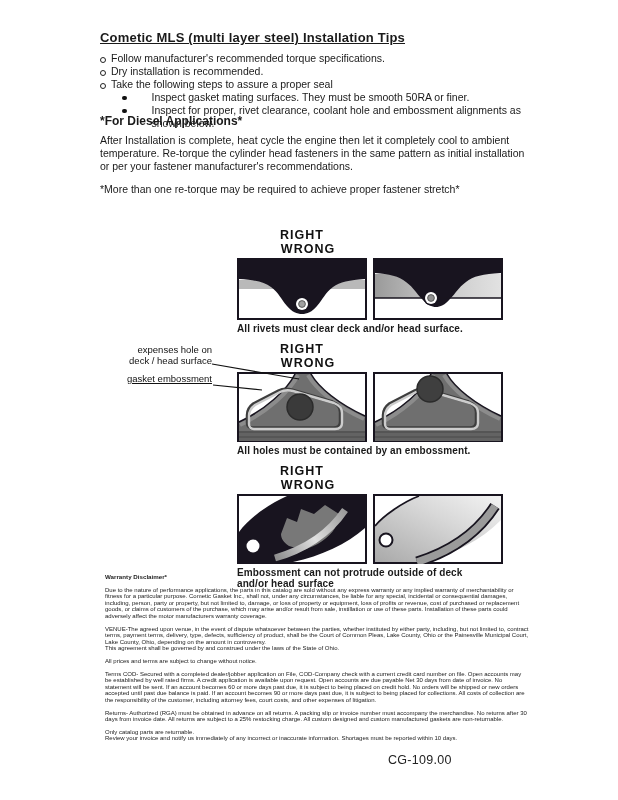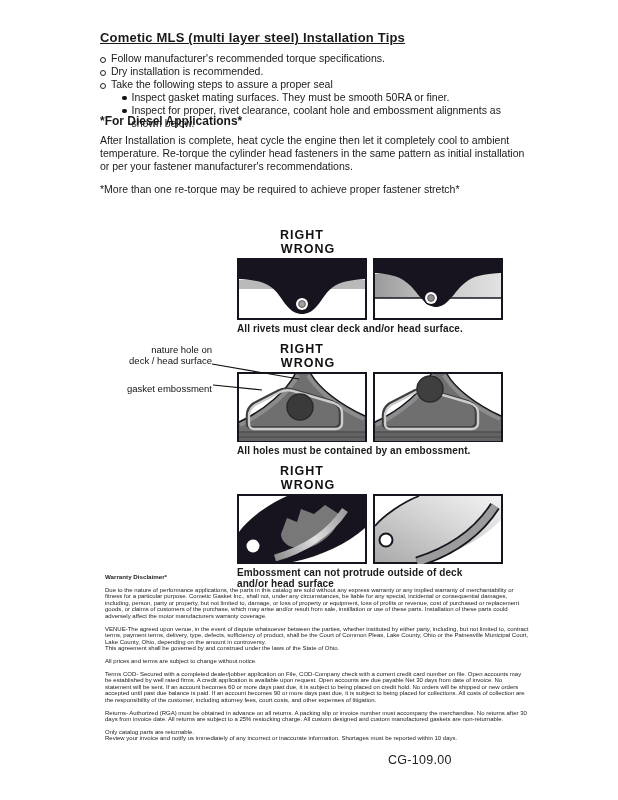--- a/index.html
+++ b/index.html
@@ -4,21 +4,21 @@
 <style>
   html,body{margin:0;padding:0;background:#ffffff;}
   body{width:618px;height:800px;position:relative;overflow:hidden;
        font-family:"Liberation Sans","DejaVu Sans",sans-serif;color:#1a1a1a;}
   .abs{position:absolute;}
   
   #tips{left:100px;top:30px;width:434px;}
   #tips .title{font-size:13px;font-weight:bold;text-decoration:underline;
                letter-spacing:.2px;line-height:15px;margin-bottom:7px;}
   .b-row{display:flex;align-items:flex-start;font-size:10.5px;line-height:13px;}
-  .b-row.sub{margin-left:22px;}
+  .b-row.sub{margin-left:22px;gap:20px;}
   .mk{flex:0 0 auto;width:4px;height:4px;margin:4.5px 5px 0 0;border-radius:50%;}
   .mk.hollow{border:1px solid #222;background:#fff;}
   .mk.solid{background:#111;width:4.5px;height:4.5px;}
   
   #diesel{left:100px;top:114px;width:436px;}
   #diesel .h{font-size:12px;font-weight:bold;line-height:14px;margin-bottom:6px;}
   #diesel p{font-size:10.5px;line-height:13px;margin:0 0 10px 0;}
   
   #diagrams{left:237px;top:228px;width:266px;z-index:1;}
   .dg-labels{display:flex;margin-bottom:2px;flex-direction:column;}
@@ -27,21 +27,21 @@
   .dg-labels span + span{margin-left:6px;}
   .dg-panels{display:flex;}
   .dg-panels svg + svg{margin-left:6px;}
   .dg-cap{font-size:10px;font-weight:600;line-height:11px;margin-top:3px;letter-spacing:.1px;}
   .dg-cap.center{text-align:left;}
   .dg-row{margin-bottom:8px;}
   .preline{white-space:pre-line;}
   
   #d2-labels{left:118px;top:344px;width:94px;text-align:right;font-size:9.5px;
              line-height:11px;color:#111;z-index:2;}
-  #d2-labels .lab2{margin-top:17px;}
+  #d2-labels .lab2{margin-top:7px;text-decoration:underline;}
   #d2-leaders{left:205px;top:358px;z-index:3;pointer-events:none;}
   
   #warranty{left:105px;top:574px;width:424px;font-size:6px;line-height:6.6px;color:#222;}
   #warranty .h{font-weight:bold;font-size:6.2px;margin-bottom:6px;}
   #warranty p{margin:0 0 6px 0;}
   
   #footer{left:388px;top:753px;font-size:12.5px;letter-spacing:.3px;color:#222;}
 </style>
 </head>
 <body>
@@ -189,21 +189,21 @@
         <path d="M46,2 C30,8 10,22 2,32" stroke="#18141f" stroke-width="1.8" fill="none"></path>
         <circle cx="13" cy="46" r="6.5" fill="#ffffff" stroke="#18141f" stroke-width="2"></circle>
       </svg>
     </div>
     <div class="dg-cap preline">Embossment can not protrude outside of deck
 and/or head surface</div>
   </div>
 </div>
 
 <div id="d2-labels" class="abs">
-  <div class="preline">nature hole on
+  <div class="preline">expenses hole on
 deck / head surface</div>
   <div class="lab2">gasket embossment</div>
 </div>
 <svg id="d2-leaders" class="abs" width="105" height="40">
   <line x1="7" y1="6" x2="94" y2="21" stroke="#111" stroke-width="1.2"></line>
   <line x1="8" y1="27" x2="57" y2="32" stroke="#111" stroke-width="1.2"></line>
 </svg>
 
 <div id="warranty" class="abs">
   <div class="h">Warranty Disclaimer*</div>

